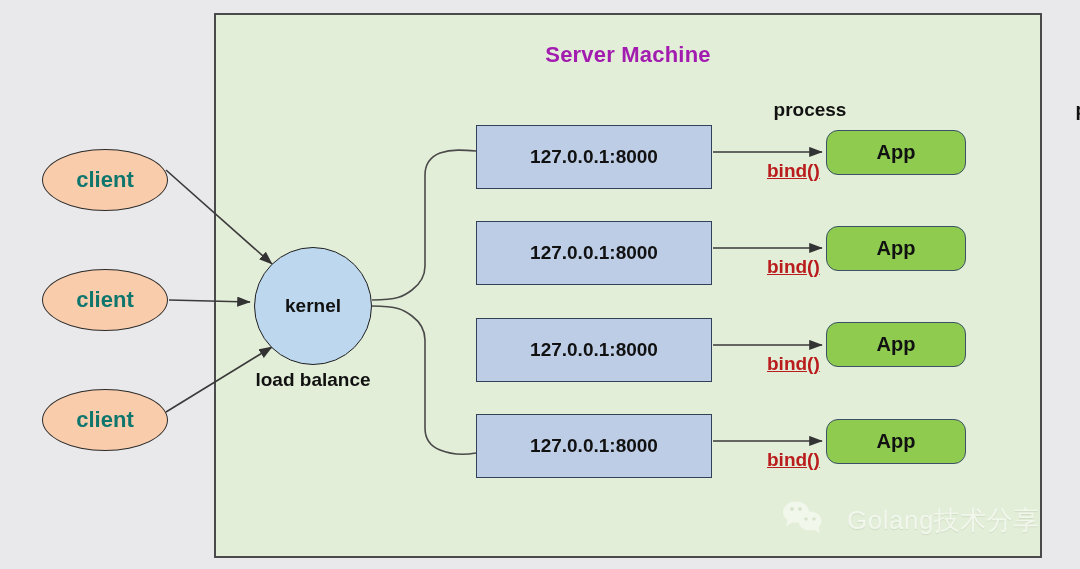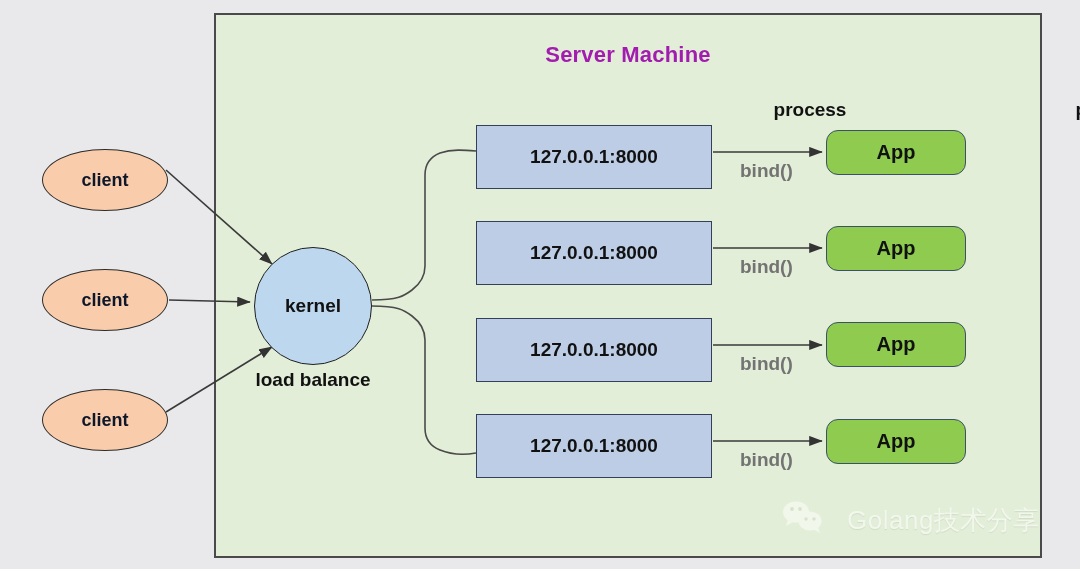--- a/index.html
+++ b/index.html
@@ -64,23 +64,23 @@
   .client {
     position: absolute;
     width: 126px;
     height: 62px;
     border-radius: 50%;
     background: #f9cdab;
     border: 1.6px solid #2b2b2b;
     display: flex;
     align-items: center;
     justify-content: center;
-    font-size: 18px;
-    font-weight: bold;
-    color: #0f172a;
+    font-size: 22px;
+    font-weight: bold;
+    color: #0f766e;
     box-sizing: border-box;
   }
   #client-0 { left: 42px; top: 149px; }
   #client-1 { left: 42px; top: 269px; }
   #client-2 { left: 42px; top: 389px; }
 
   
   #kernel {
     position: absolute;
     left: 254px;
@@ -149,26 +149,27 @@
     box-sizing: border-box;
   }
   #app-0 { top: 130px; }
   #app-1 { top: 226px; }
   #app-2 { top: 322px; }
   #app-3 { top: 419px; }
 
   
   .bind-label {
     position: absolute;
-    left: 740px;
+    left: 767px;
     width: 90px;
     font-size: 19px;
     font-weight: bold;
-    color: #737373;
-    white-space: nowrap;
+    color: #b91c1c;
+    white-space: nowrap;
+    text-decoration: underline;
   }
   #bind-0 { top: 160px; }
   #bind-1 { top: 256px; }
   #bind-2 { top: 353px; }
   #bind-3 { top: 449px; }
 
   
   #watermark {
     position: absolute;
     left: 782px;

